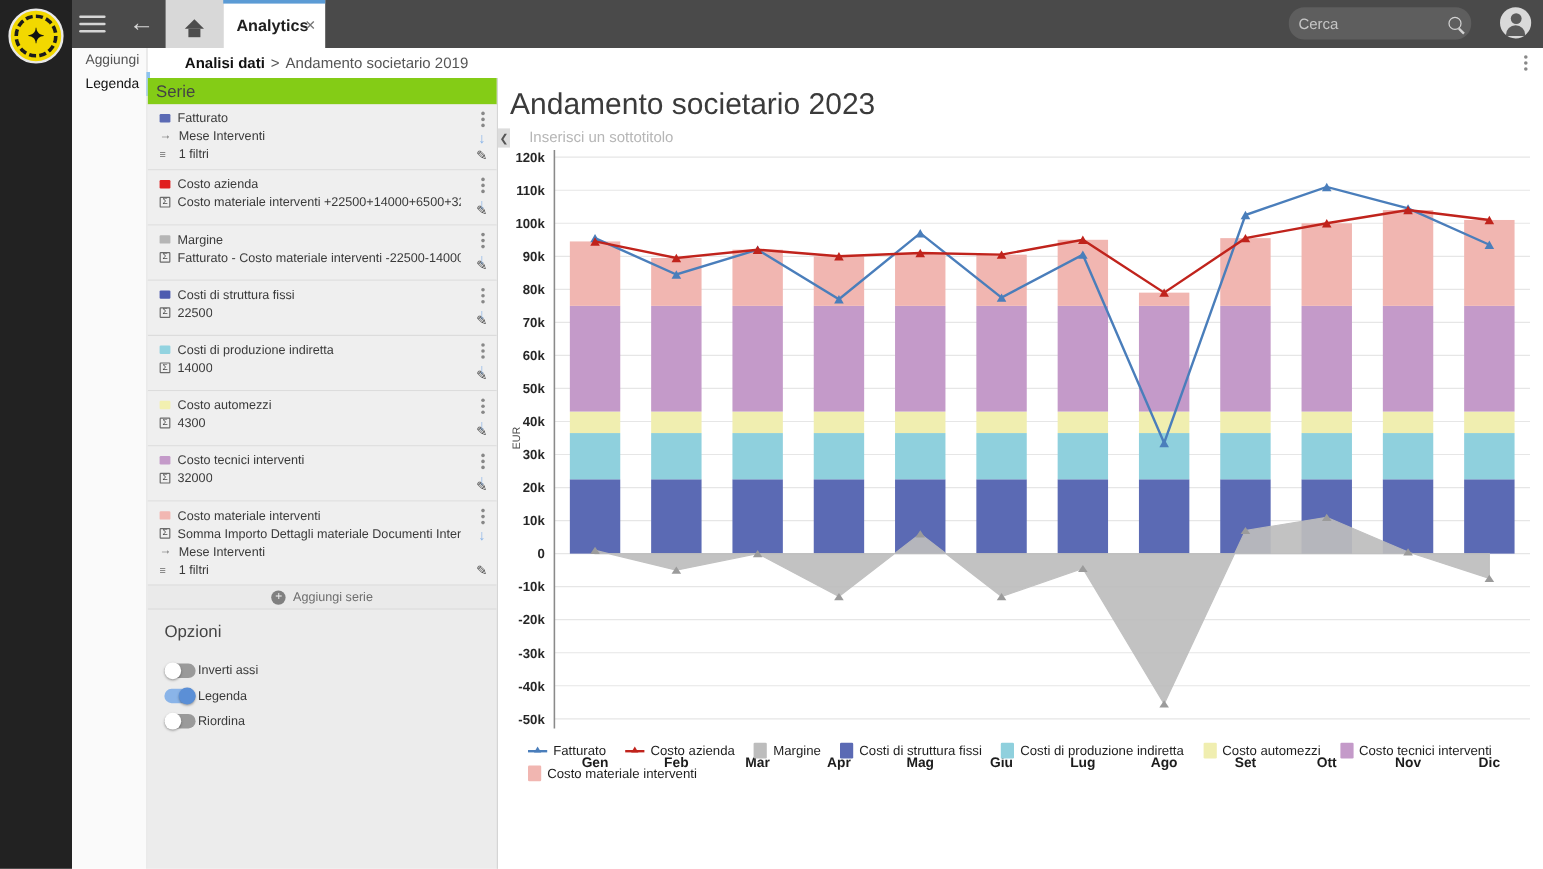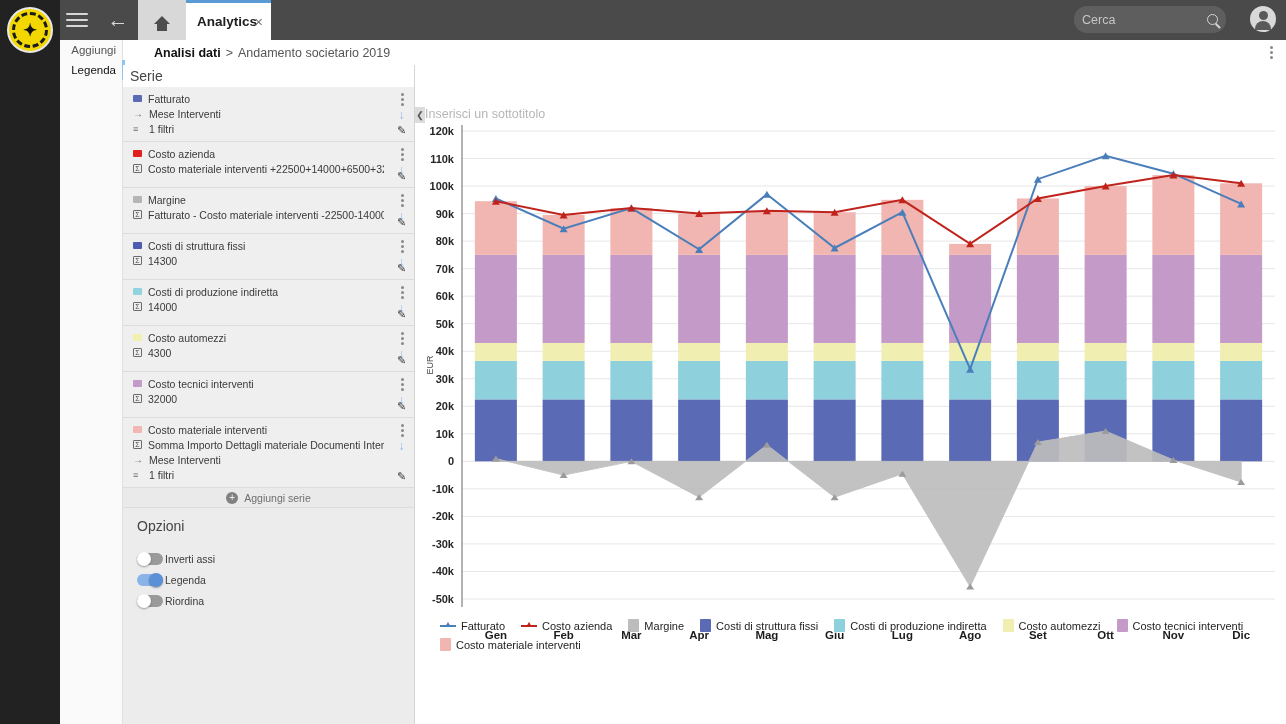--- a/index.html
+++ b/index.html
@@ -116,21 +116,21 @@
     position:absolute;right:12px;top:46px;width:4px;cursor:pointer;
   }
   .kebab-right i,.kebab i{display:block;width:3px;height:3px;border-radius:50%;background:#888;margin-bottom:2px;}
 
   
   .panel{
     position:absolute;left:123px;top:65px;width:292px;height:659px;
     background:#ececec;border-right:1px solid #d5d5d5;overflow:hidden;
   }
   .panel-head{
-    height:22px;background:#ffffff;display:flex;align-items:center;
+    height:22px;background:#84cc16;display:flex;align-items:center;
     padding-left:7px;
   }
   .panel-head h3{font-size:14px;font-weight:normal;color:#444;}
   .serie{
     background:#efefef;border-bottom:1px solid #dcdcdc;position:relative;
     padding:4px 30px 5px 10px;
   }
   .srow{display:flex;align-items:center;gap:6px;height:15px;}
   .srow .txt{font-size:10.5px;color:#3a3a3a;white-space:nowrap;overflow:hidden;}
   .swatch{width:9px;height:7px;flex:0 0 auto;border-radius:1px;}
@@ -294,21 +294,21 @@
         <div class="dl">↓</div>
         <div class="pen">✎</div>
       </div>
       <div class="serie" style="min-height: 46px;">
         <div class="srow">
           <span class="swatch" style="background:#4d5bb0"></span>
           <span class="txt">Costi di struttura fissi</span>
         </div>
         <div class="srow">
           <span class="ic-sigma">Σ</span>
-          <span class="txt">14300</span>
+          <span class="txt">22500</span>
         </div>
         <div class="kebab">
           <i></i>
           <i></i>
           <i></i>
         </div>
         <div class="dl">↓</div>
         <div class="pen">✎</div>
       </div>
       <div class="serie" style="min-height: 46px;">
@@ -407,21 +407,22 @@
         </div>
         <div class="opt">
           <span class="tog"></span>
           <span class="t">Riordina</span>
         </div>
       </div>
   </div>
 </div>
 
 <div class="chartarea">
-  <div class="csub" style="position:absolute;left:10px;top:42px;">Inserisci un sottotitolo</div>
+  <h1 class="ctitle" style="position:absolute;left:10px;top:8px;">Andamento societario 2023</h1>
+  <div class="csub" style="position:absolute;left:10px;top:42px;padding-left:16px;">Inserisci un sottotitolo</div>
   <svg id="plotsvg" width="871" height="659">
       <line x1="47" x2="860" y1="534" y2="534" stroke="#e6e6e6" stroke-width="1"></line>
       <line x1="47" x2="860" y1="506.47058823529414" y2="506.47058823529414" stroke="#e6e6e6" stroke-width="1"></line>
       <line x1="47" x2="860" y1="478.94117647058823" y2="478.94117647058823" stroke="#e6e6e6" stroke-width="1"></line>
       <line x1="47" x2="860" y1="451.4117647058824" y2="451.4117647058824" stroke="#e6e6e6" stroke-width="1"></line>
       <line x1="47" x2="860" y1="423.88235294117646" y2="423.88235294117646" stroke="#e6e6e6" stroke-width="1"></line>
       <line x1="47" x2="860" y1="396.3529411764706" y2="396.3529411764706" stroke="#e6e6e6" stroke-width="1"></line>
       <line x1="47" x2="860" y1="368.8235294117647" y2="368.8235294117647" stroke="#e6e6e6" stroke-width="1"></line>
       <line x1="47" x2="860" y1="341.29411764705884" y2="341.29411764705884" stroke="#e6e6e6" stroke-width="1"></line>
       <line x1="47" x2="860" y1="313.7647058823529" y2="313.7647058823529" stroke="#e6e6e6" stroke-width="1"></line>

